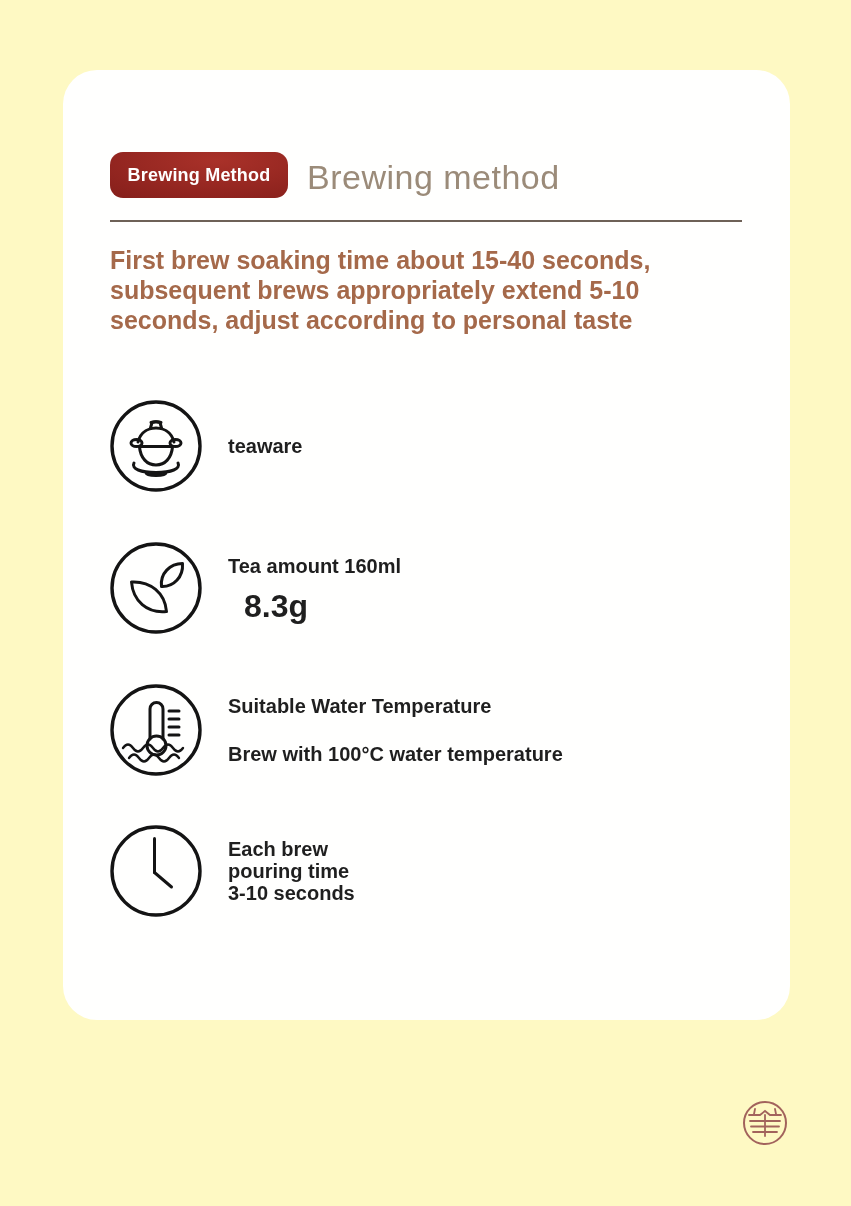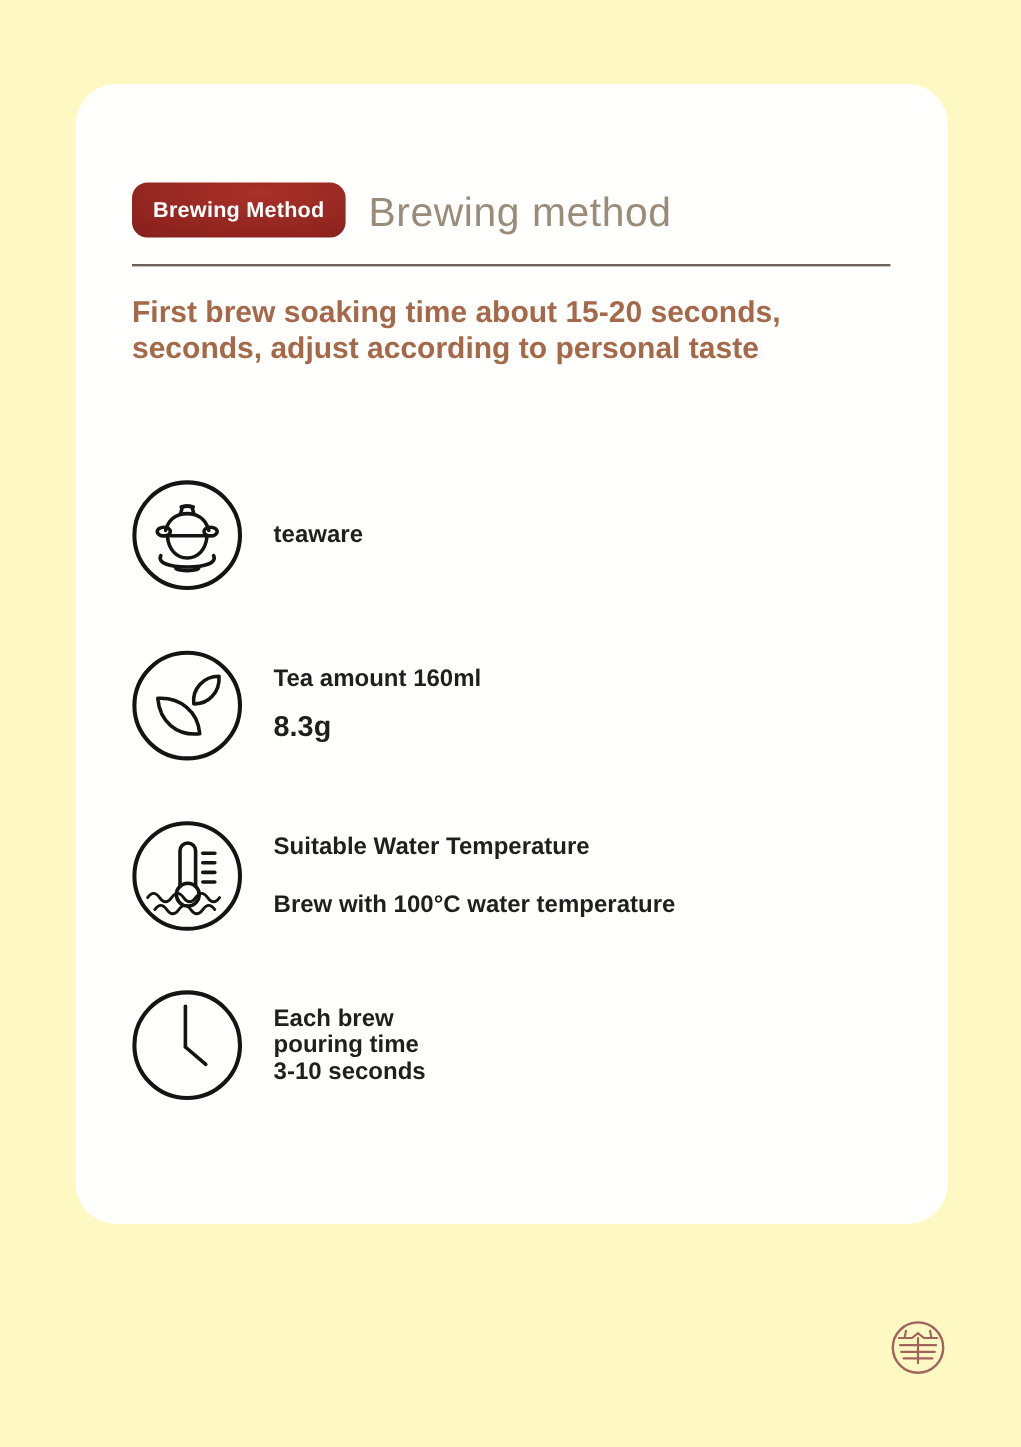--- a/index.html
+++ b/index.html
@@ -35,21 +35,21 @@
   .step {
     position:absolute; left:45px; width:620px;
     display:flex; align-items:center; gap:24px;
   }
   .step-1 { top:328px; }
   .step-2 { top:470px; }
   .step-3 { top:612px; }
   .step-4 { top:753px; }
   .step-icon { width:96px; height:96px; flex:0 0 96px; }
   .step-text { color:#1f1f1f; font-weight:bold; font-size:20px; line-height:22px; }
-  .step-text .big { font-size:24px; line-height:30px; margin-top:14px; }
+  .step-text .big { font-size:32px; line-height:30px; margin-top:14px;margin-left:16px; }
   .step-text .spaced { margin-top:26px; }
   .footer {
     position:absolute; left:40px; top:1122px;
     display:flex; align-items:center; gap:15px; color:#8f8576;
   }
   .brand { font-size:14px; letter-spacing:8px; }
   .tagline { font-size:14px; letter-spacing:4px; }
   .seal { position:absolute; left:741px; top:1099px; }
   svg { display:block; }
 </style>
@@ -62,21 +62,22 @@
 
     <div class="badge">
       <span>Brewing Method</span>
     </div>
 
     <div class="title">Brewing method</div>
 
     <div class="rule"></div>
 
     <div class="intro">
-      <div>First brew soaking time about 15-20 seconds,</div>
+      <div>First brew soaking time about 15-40 seconds,</div>
+      <div>subsequent brews appropriately extend 5-10</div>
       <div>seconds, adjust according to personal taste</div>
     </div>
 
     <div class="step step-1">
       <span class="step-icon">
         <svg width="96" height="96" viewBox="0 0 96 96" fill="none" stroke="#141414" stroke-width="3" stroke-linecap="round" stroke-linejoin="round">
           <circle cx="48" cy="48" r="44" stroke-width="3.4"></circle>
           <path d="M42.5,30 L44,24.5 Q48,23 52,24.5 L53.5,30"></path>
           <path d="M43,24.5 Q48,22.8 53,24.5"></path>
           <path d="M30,44 C33,32.5 42,30 48,30 C54,30 63,32.5 66,44"></path>

